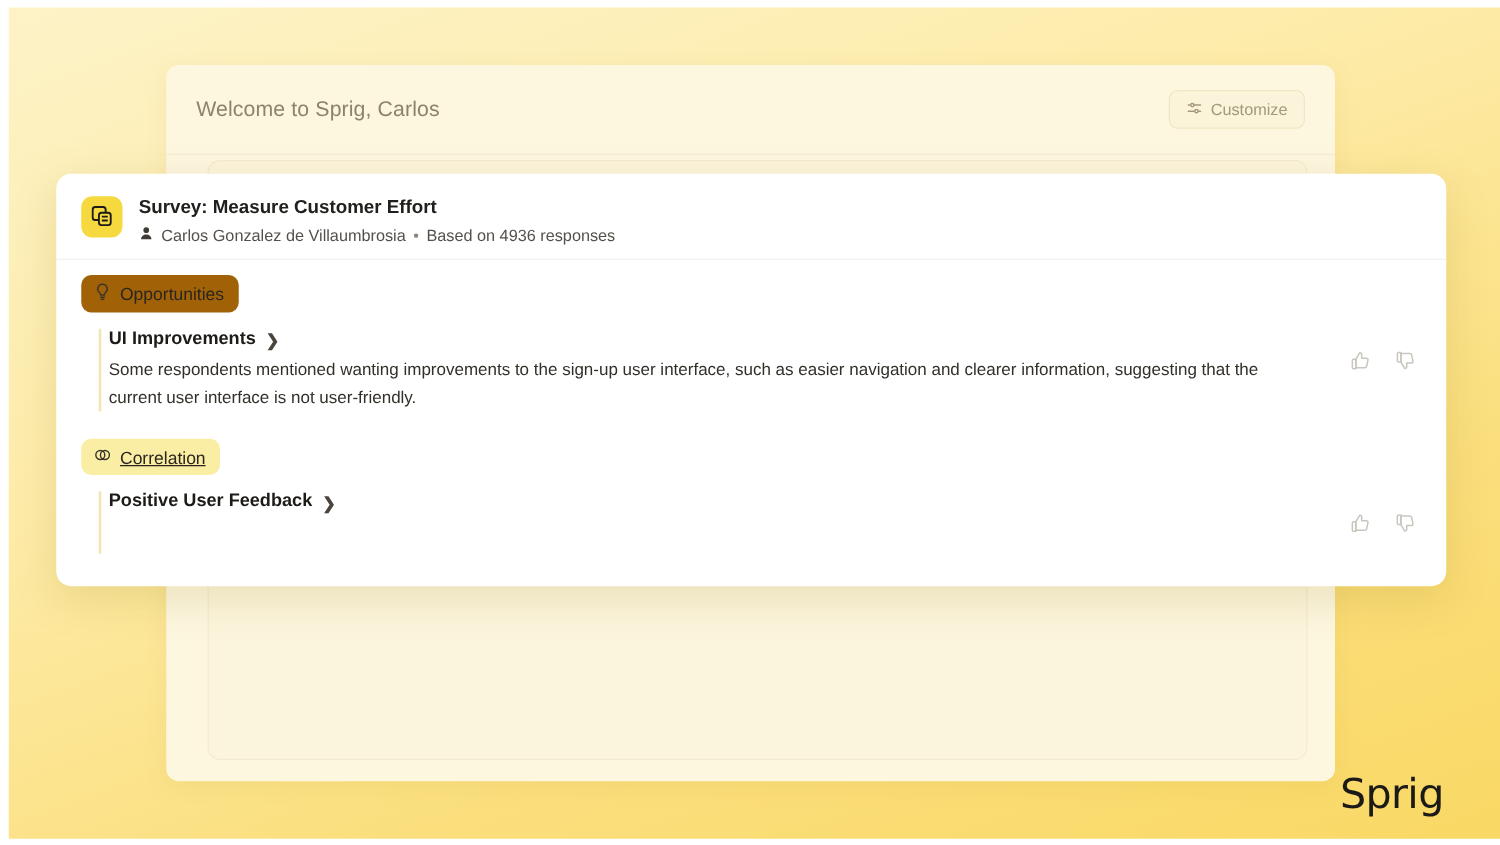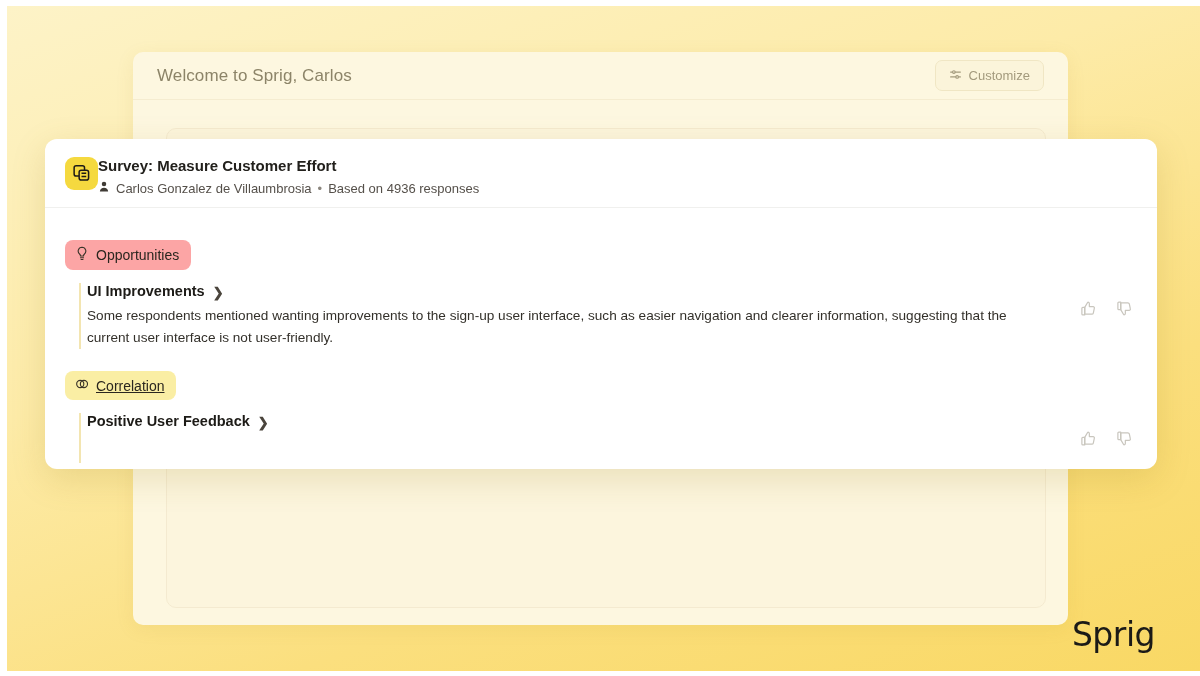--- a/index.html
+++ b/index.html
@@ -48,21 +48,21 @@
     left: 133px;
     top: 52px;
     width: 935px;
     height: 573px;
     background: #fdf7e0;
     border-radius: 10px;
     box-shadow: 0 4px 18px rgba(180,150,40,0.10);
     overflow: hidden;
   }
   .dash-header {
-    height: 48px;
+    height: 72px;
     display: flex;
     align-items: center;
     justify-content: space-between;
     padding: 0 24px;
     box-sizing: border-box;
     border-bottom: 1px solid #f5ecd0;
   }
   .dash-title {
     font-size: 17px;
     color: #8c8468;
@@ -182,21 +182,21 @@
     width: 1112px;
     height: 330px;
     background: #ffffff;
     border-radius: 12px;
     box-shadow: 0 10px 34px rgba(150,120,20,0.18);
     overflow: hidden;
   }
   .ov-header {
     display: flex;
     align-items: flex-start;
-    gap: 0;
+    gap: 13px;
     padding: 18px 20px 16px 20px;
     border-bottom: 1px solid #f0f0ee;
     box-sizing: border-box;
     height: 69px;
   }
   .ov-app-icon {
     width: 33px;
     height: 33px;
     border-radius: 9px;
     background: #f5d93f;
@@ -231,21 +231,21 @@
   .chip {
     display: inline-flex;
     align-items: center;
     gap: 7px;
     border-radius: 8px;
     padding: 6px 12px 6px 10px;
     font-size: 14px;
     font-weight: normal;
     color: #2a261f;
   }
-  .chip.opportunities { background: #fca5a5; margin-top: 20px; }
+  .chip.opportunities { background: #a16207; }
   .chip.correlation { background: #faeea4; text-decoration: underline; }
   .chip .c-icon { display: block; }
 
   .insight {
     margin: 13px 0 0 14px;
     padding-left: 6px;
     border-left: 2px solid #f3e5b1;
     position: relative;
     min-height: 50px;
   }

